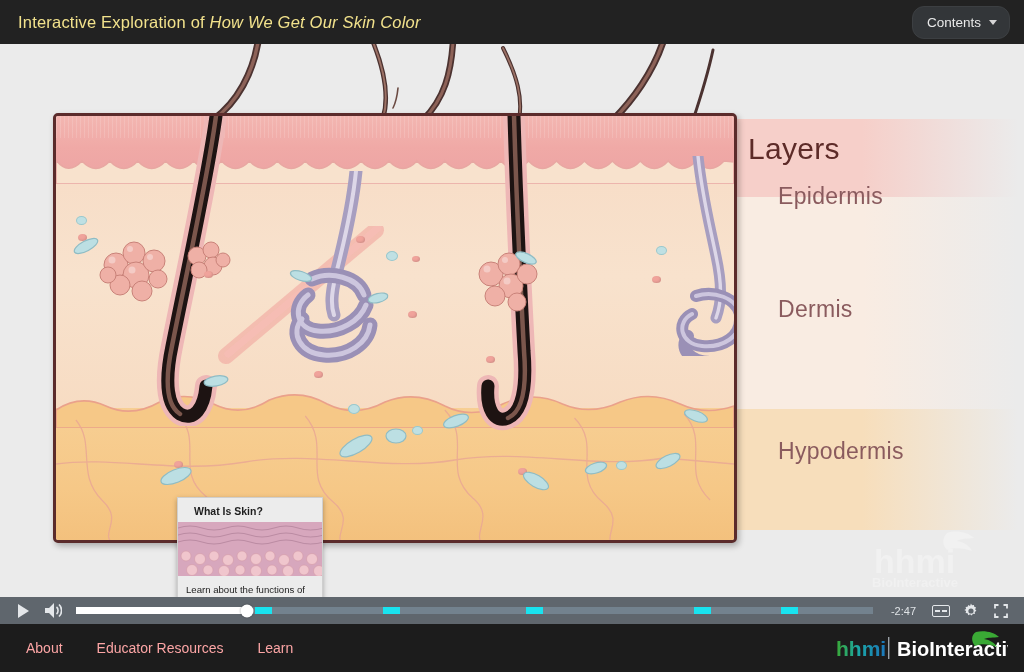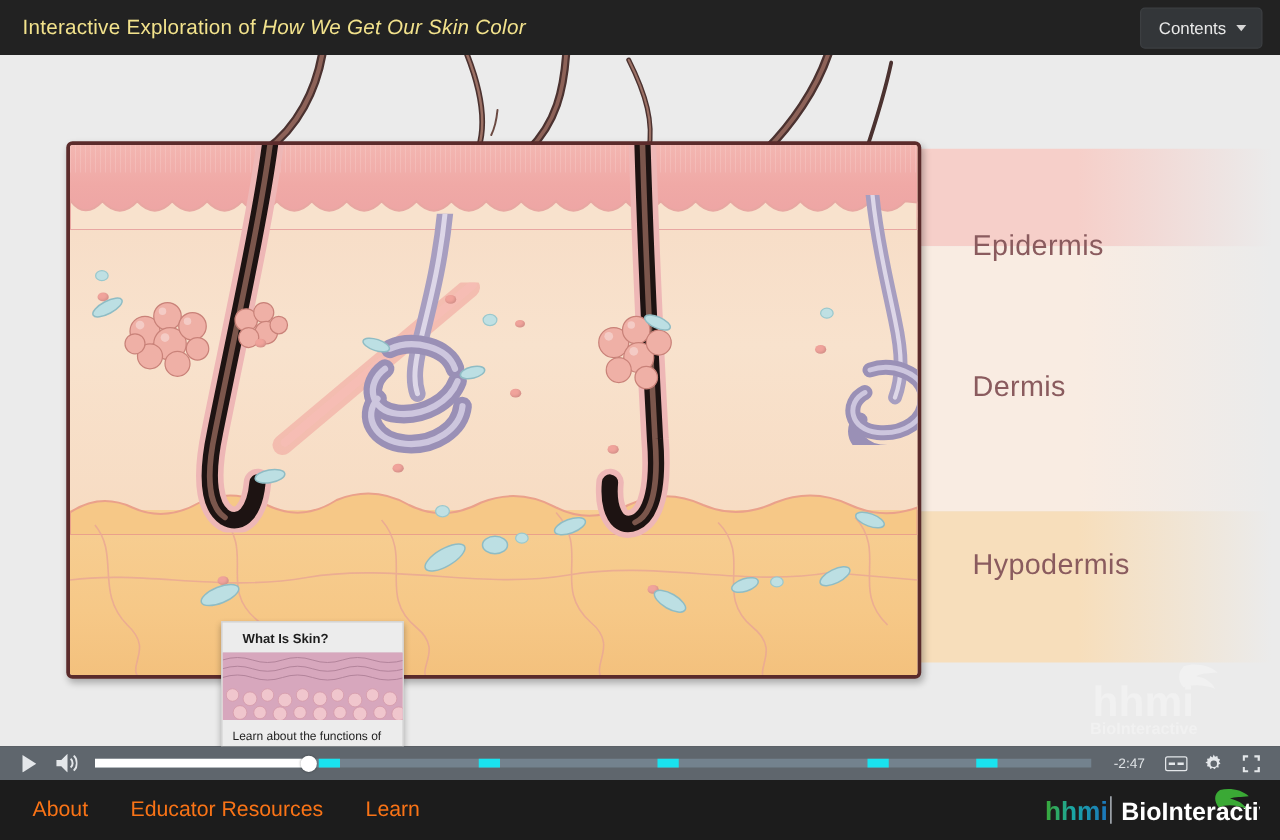--- a/index.html
+++ b/index.html
@@ -14,21 +14,21 @@
   .topbar {
     position: absolute; top: 0; left: 0; width: 1024px; height: 44px;
     background: #222222; display: flex; align-items: center;
     justify-content: space-between; padding: 0 14px 0 18px;
   }
   .topbar-title {
     color: #f2e28c; font-size: 16.5px; letter-spacing: .2px; white-space: nowrap;
   }
   .topbar-title .em { font-style: italic; }
   .contents-btn {
-    background: #333639; color: #e9e9e9; border-radius: 4px;
+    background: #333639; color: #e9e9e9; border-radius: 12px;
     font-size: 13.5px; padding: 8px 12px 8px 14px;
     display: flex; align-items: center; gap: 8px; cursor: pointer;
     border: 1px solid #3c3f42;
   }
   .caret {
     width: 0; height: 0; border-left: 4.5px solid transparent;
     border-right: 4.5px solid transparent; border-top: 5px solid #d6d6d6;
     display: inline-block;
   }
 
@@ -163,21 +163,21 @@
   .cc-dash { width: 5px; height: 2px; background: #e4e7ea; }
 
   
   .footer {
     position: absolute; left: 0; top: 624px; width: 1024px; height: 48px;
     background: #1c1c1c; display: flex; align-items: center;
     justify-content: space-between; padding: 0 16px 0 26px;
   }
   .footer-links { display: flex; gap: 34px; }
   .footer-link {
-    color: #f97316; font-size: 17px; cursor: pointer;
+    color: #fca5a5; font-size: 14px; cursor: pointer;
   }
   .logo { display: flex; align-items: flex-end; gap: 0; position: relative; }
 </style>
 </head>
 <body>
 
 <div id="app">
 
   <div class="topbar">
     <div class="topbar-title">
@@ -188,20 +188,21 @@
       <span class="caret"></span>
     </div>
   </div>
 
   <div class="stage">
 
     <div class="layer-band band-epi"></div>
     <div class="layer-band band-derm"></div>
     <div class="layer-band band-hypo"></div>
 
+    <div class="layers-title">Layers</div>
     <div class="layer-label lbl-epi">Epidermis</div>
     <div class="layer-label lbl-derm">Dermis</div>
     <div class="layer-label lbl-hypo">Hypodermis</div>
 
     <svg width="700" height="120" style="position:absolute;left:53px;top:-2px;">
       <g fill="none" stroke-linecap="round">
         <path d="M205 0 C 200 30, 185 60, 160 78" stroke="#4b3230" stroke-width="7"></path>
         <path d="M205 0 C 200 30, 185 60, 160 78" stroke="#8d6258" stroke-width="3.4"></path>
         <path d="M320 0 C 332 30, 336 56, 330 76" stroke="#4b3230" stroke-width="4.6"></path>
         <path d="M320 0 C 332 30, 336 56, 330 76" stroke="#9c7165" stroke-width="2"></path>

